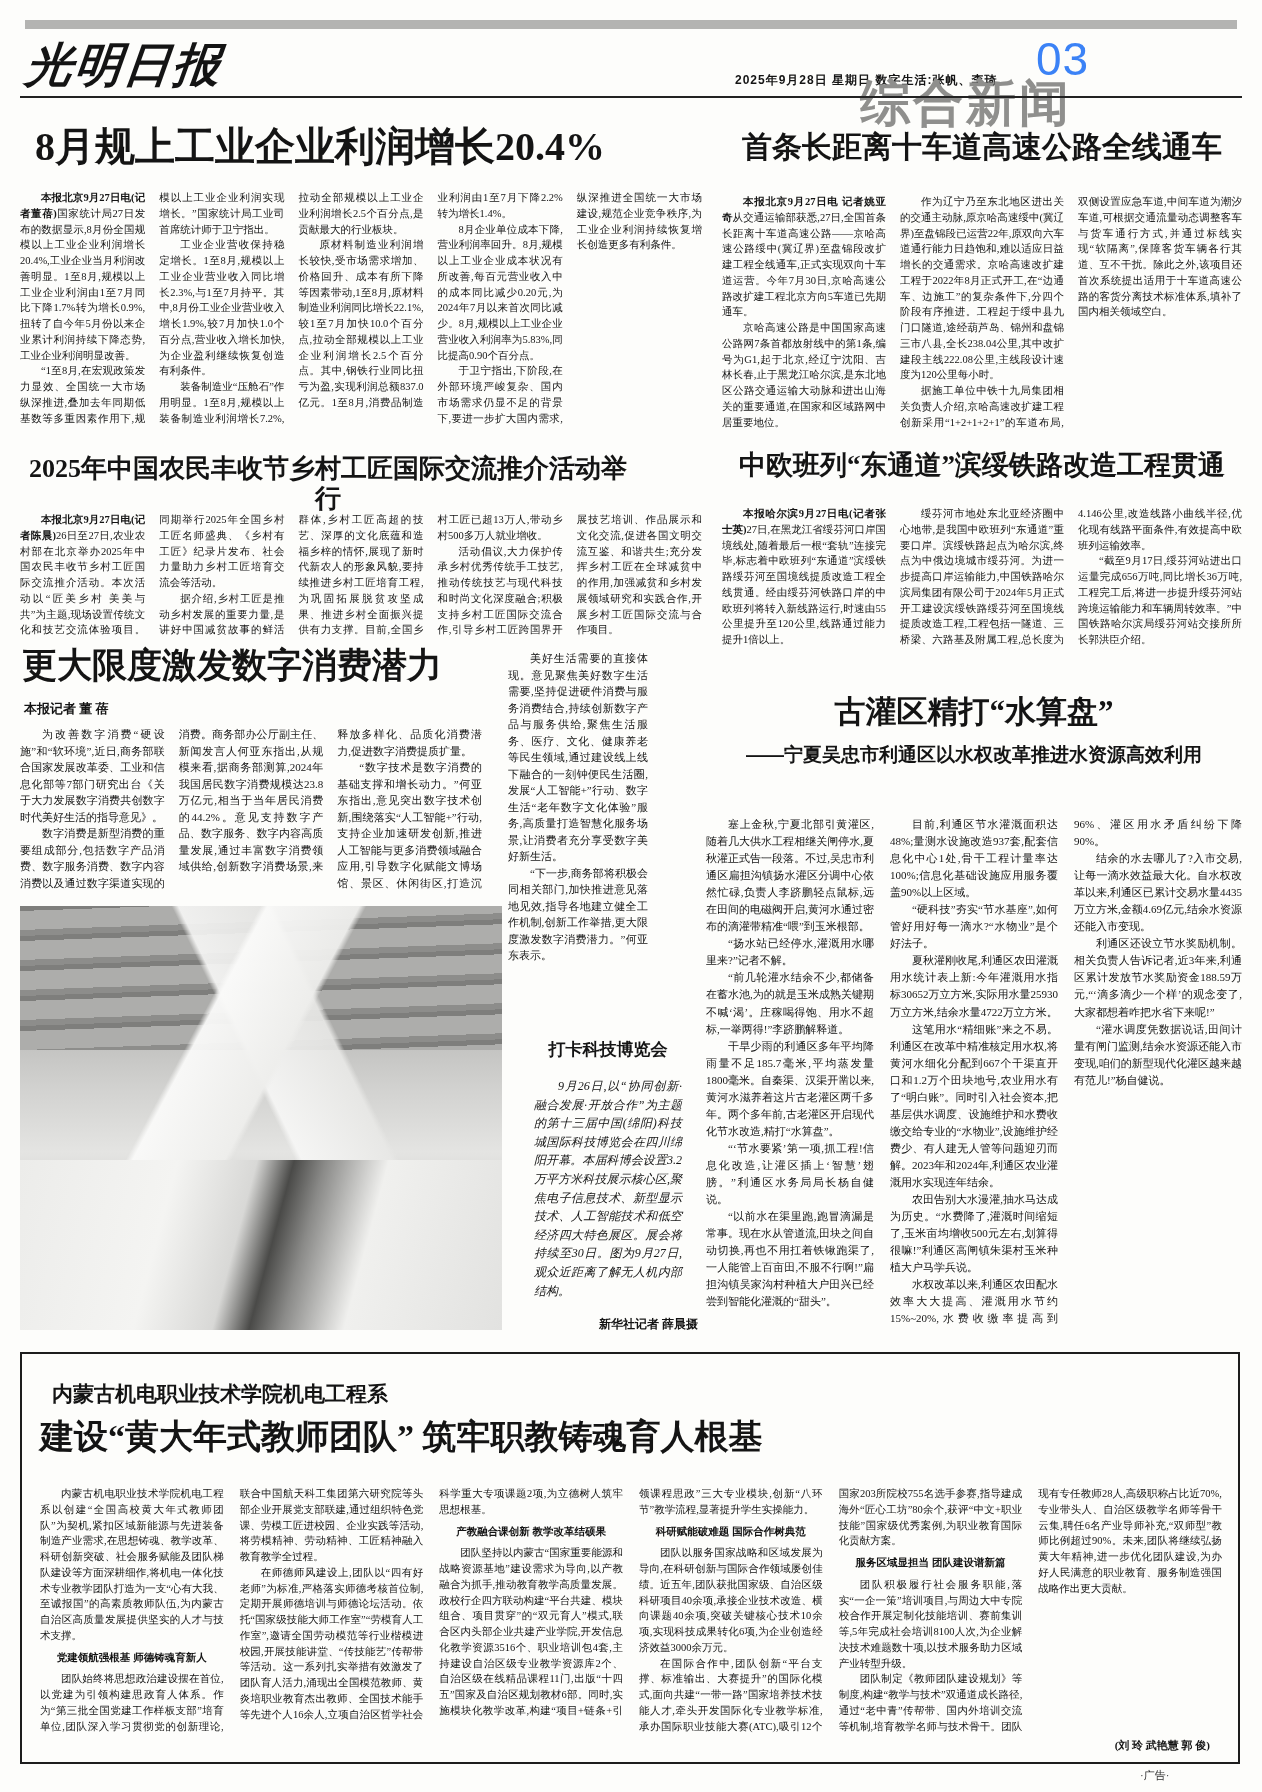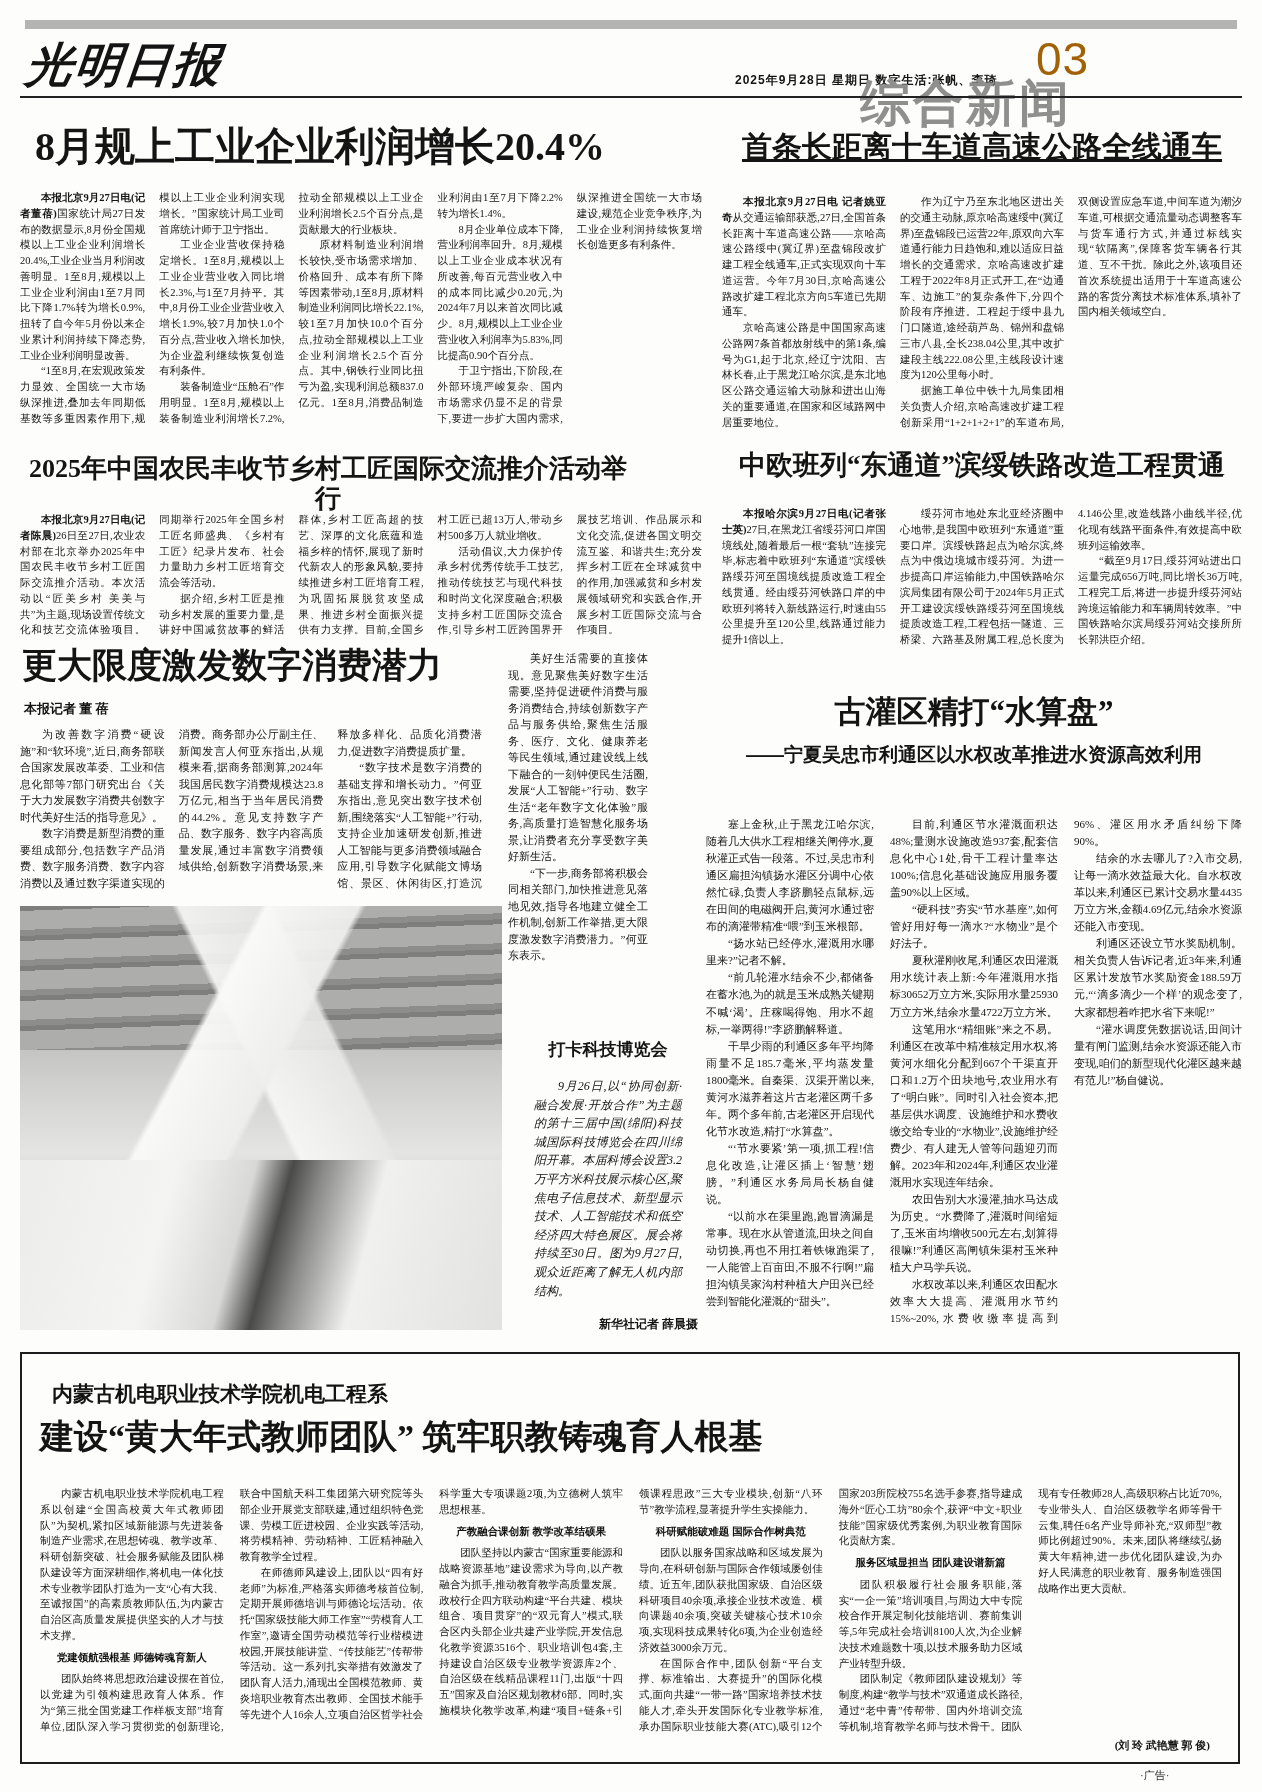--- a/index.html
+++ b/index.html
@@ -3,26 +3,26 @@
 <meta charset="utf-8">
 <style>
   html,body{margin:0;padding:0;background:#e9e9e6;}
   #page{position:relative;width:1262px;height:1792px;background:#fdfdfb;font-family:"Liberation Serif","DejaVu Serif",serif;color:#141414;overflow:hidden;margin:0 auto;}
   .abs{position:absolute;}
   
   #topbar{left:25px;top:20px;width:1212px;height:9px;background:#b4b4b2;}
   #logo{left:26px;top:34px;width:220px;height:62px;font-size:47px;font-weight:bold;font-style:italic;letter-spacing:2px;transform:skewX(-6deg);font-family:"DejaVu Serif",serif;}
   #dateline{left:735px;top:72px;font-size:12px;font-weight:bold;font-family:"Liberation Sans",sans-serif;letter-spacing:1px;}
   #sectiontitle{left:860px;top:30px;font-size:50px;font-weight:bold;color:#8f8f8d;font-family:"Liberation Sans",sans-serif;letter-spacing:3px;margin-top:40px;}
-  #pagenum{left:1036px;top:32px;font-size:46px;color:#a16207;font-family:"Liberation Sans",sans-serif;letter-spacing:1px;}
+  #pagenum{left:1036px;top:32px;font-size:46px;color:#3b82f6;font-family:"Liberation Sans",sans-serif;letter-spacing:1px;}
   #mastrule{left:20px;top:96px;width:1222px;height:2px;background:#222;}
   
   .hl{font-weight:bold;text-align:center;line-height:1.15;}
   #hl-a{left:20px;top:124px;width:600px;font-size:40px;letter-spacing:0px;}
-  #hl-b{left:722px;top:130px;width:520px;font-size:30px;text-decoration:underline;}
+  #hl-b{left:722px;top:130px;width:520px;font-size:30px;}
   #hl-c{left:722px;top:450px;width:520px;font-size:27px;}
   #hl-d{left:20px;top:454px;width:616px;font-size:26px;}
   #hl-e{left:22px;top:646px;width:450px;font-size:35px;text-align:left;}
   #by-e{left:24px;top:700px;font-size:13px;font-weight:bold;}
   #hl-f1{left:706px;top:694px;width:536px;font-size:31px;}
   #hl-f2{left:706px;top:742px;width:536px;font-size:19px;font-weight:bold;text-align:center;font-family:"Liberation Sans",sans-serif;}
   #by-f{left:706px;top:778px;width:536px;font-size:14px;font-weight:bold;text-align:center;}
   
   .body{font-size:10.5px;line-height:1.5;text-align:justify;column-fill:auto;overflow:hidden;}
   .body p{margin:0;text-indent:2em;}
@@ -120,21 +120,21 @@
   <div id="photo-lower" class="abs"></div>
   <div id="caption" class="abs">
     <p id="cap-title">打卡科技博览会</p>
     <p id="cap-text">9月26日,以“协同创新·融合发展·开放合作”为主题的第十三届中国(绵阳)科技城国际科技博览会在四川绵阳开幕。本届科博会设置3.2万平方米科技展示核心区,聚焦电子信息技术、新型显示技术、人工智能技术和低空经济四大特色展区。展会将持续至30日。图为9月27日,观众近距离了解无人机内部结构。</p>
     <p id="cap-credit">新华社记者  薛晨摄</p>
   </div>
 
   <div id="hl-f1" class="abs hl">古灌区精打“水算盘”</div>
   <div id="hl-f2" class="abs">——宁夏吴忠市利通区以水权改革推进水资源高效利用</div>
   <div id="bd-f" class="abs body">
-      <p>塞上金秋,止于黑龙江哈尔滨,随着几大供水工程相继关闸停水,夏秋灌正式告一段落。不过,吴忠市利通区扁担沟镇扬水灌区分调中心依然忙碌,负责人李跻鹏轻点鼠标,远在田间的电磁阀开启,黄河水通过密布的滴灌带精准“喂”到玉米根部。</p>
+      <p>塞上金秋,宁夏北部引黄灌区,随着几大供水工程相继关闸停水,夏秋灌正式告一段落。不过,吴忠市利通区扁担沟镇扬水灌区分调中心依然忙碌,负责人李跻鹏轻点鼠标,远在田间的电磁阀开启,黄河水通过密布的滴灌带精准“喂”到玉米根部。</p>
       <p>“扬水站已经停水,灌溉用水哪里来?”记者不解。</p>
       <p>“前几轮灌水结余不少,都储备在蓄水池,为的就是玉米成熟关键期不喊‘渴’。庄稼喝得饱、用水不超标,一举两得!”李跻鹏解释道。</p>
       <p>干旱少雨的利通区多年平均降雨量不足185.7毫米,平均蒸发量1800毫米。自秦渠、汉渠开凿以来,黄河水滋养着这片古老灌区两千多年。两个多年前,古老灌区开启现代化节水改造,精打“水算盘”。</p>
       <p>“‘节水要紧’第一项,抓工程!信息化改造,让灌区插上‘智慧’翅膀。”利通区水务局局长杨自健说。</p>
       <p>“以前水在渠里跑,跑冒滴漏是常事。现在水从管道流,田块之间自动切换,再也不用扛着铁锹跑渠了,一人能管上百亩田,不服不行啊!”扁担沟镇吴家沟村种植大户田兴已经尝到智能化灌溉的“甜头”。</p>
       <p>目前,利通区节水灌溉面积达48%;量测水设施改造937套,配套信息化中心1处,骨干工程计量率达100%;信息化基础设施应用服务覆盖90%以上区域。</p>
       <p>“硬科技”夯实“节水基座”,如何管好用好每一滴水?“水物业”是个好法子。</p>
       <p>夏秋灌刚收尾,利通区农田灌溉用水统计表上新:今年灌溉用水指标30652万立方米,实际用水量25930万立方米,结余水量4722万立方米。</p>
       <p>这笔用水“精细账”来之不易。利通区在改革中精准核定用水权,将黄河水细化分配到667个干渠直开口和1.2万个田块地号,农业用水有了“明白账”。同时引入社会资本,把基层供水调度、设施维护和水费收缴交给专业的“水物业”,设施维护经费少、有人建无人管等问题迎刃而解。2023年和2024年,利通区农业灌溉用水实现连年结余。</p>
       <p>农田告别大水漫灌,抽水马达成为历史。“水费降了,灌溉时间缩短了,玉米亩均增收500元左右,划算得很嘛!”利通区高闸镇朱渠村玉米种植大户马学兵说。</p>

